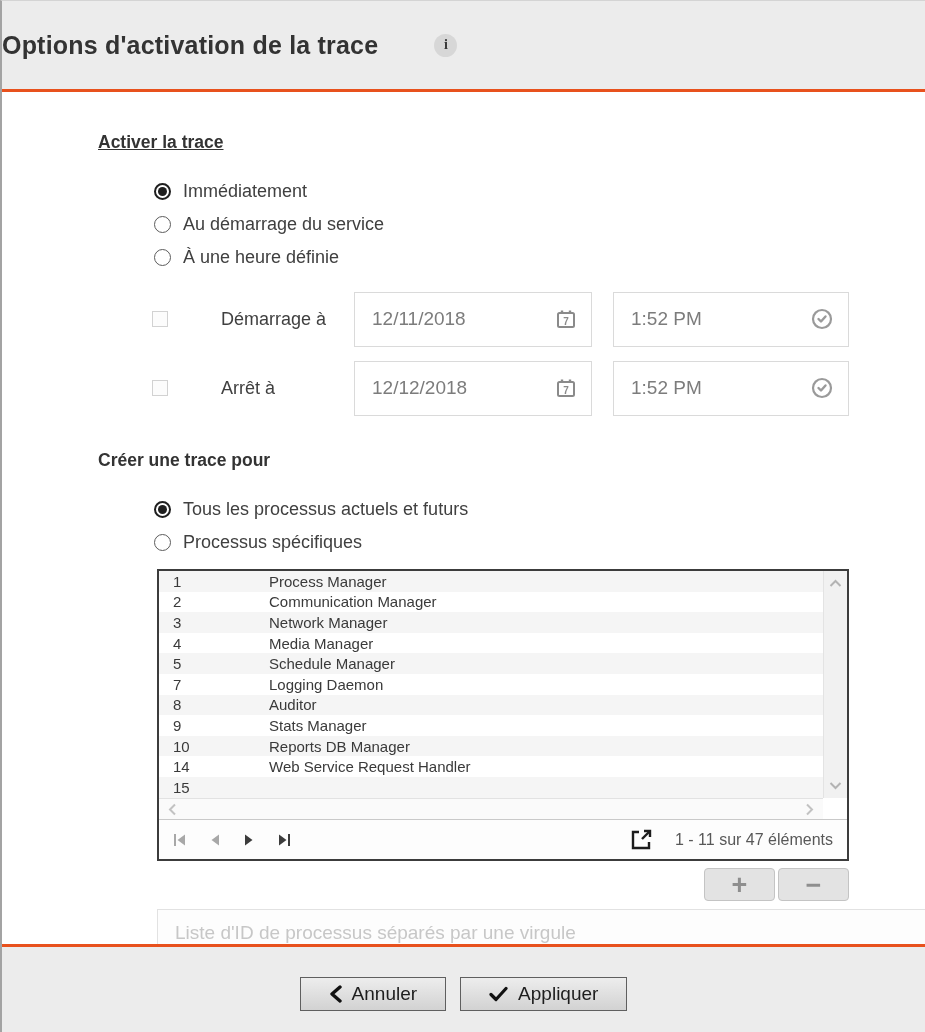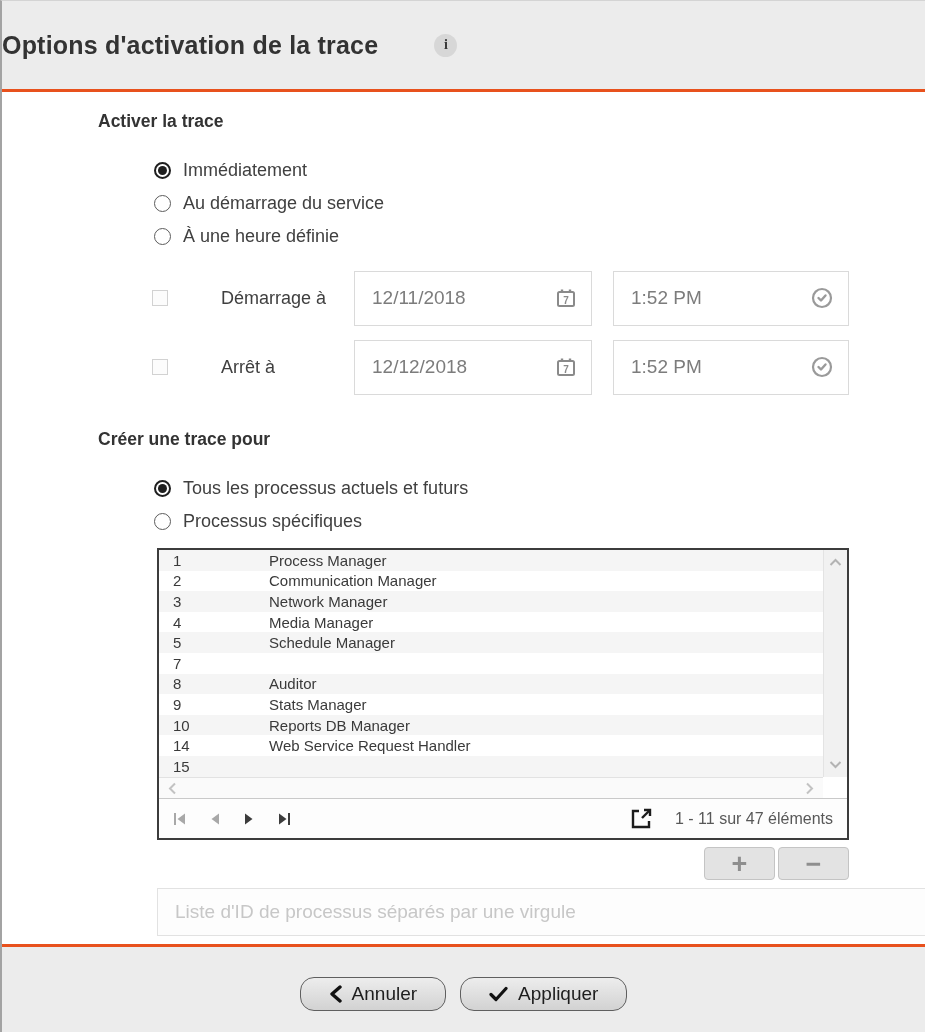--- a/index.html
+++ b/index.html
@@ -26,21 +26,21 @@
     background:#d7d7d7; color:#3a3a3a;
     font-size:14px; font-weight:700; font-family:"Liberation Serif","DejaVu Serif",serif;
     display:flex; align-items:center; justify-content:center;
     margin-left:56px; cursor:pointer;
   }
   .accent-bar { height:3px; background:#e8511d; }
 
   
   .content { background:#fff; }
   .sec-heading { font-size:17.5px; font-weight:700; color:#333; margin-left:96px; }
-  .sec-heading.first { padding-top:19px; }
+  .sec-heading.first { padding-top:40px;text-decoration:underline; }
   .sec-heading.second { margin-top:38px; }
 
   .radio-group { margin-left:152px; margin-top:22px; }
   .radio-row { display:flex; align-items:center; height:33px; cursor:pointer; }
   .radio {
     width:17px; height:17px; border-radius:50%;
     border:1.5px solid #5c5c5c; background:#fff; flex:none;
     display:flex; align-items:center; justify-content:center;
   }
   .radio.checked { border:2px solid #1f1f1f; }
@@ -106,21 +106,21 @@
     border:1px solid #e2e2e2; background:#fdfdfd; padding:0 17px;
     font-size:19px; color:#555; font-family:"Liberation Sans","DejaVu Sans",sans-serif;
   }
   .id-input::placeholder { color:#c7c7c7; opacity:1; }
 
   
   .ftr { position:absolute; left:0; right:0; bottom:0; height:88px; }
   .ftr .accent-bar { height:3px; }
   .ftr-body { height:85px; background:#ececec; display:flex; justify-content:center; align-items:flex-start; gap:14px; padding-top:30px; }
   .ftr-btn {
-    height:34px; border:1px solid #5f5f5f; border-radius:14px;
+    height:34px; border:1px solid #5f5f5f; border-radius:0;
     background:linear-gradient(#ededed,#d2d2d2);
     display:flex; align-items:center; justify-content:center; gap:10px;
     font-size:19px; color:#1d1d1d; padding:0 28px; cursor:pointer;
   }
 </style>
 </head>
 <body>
 
 <div class="page">
 
@@ -235,20 +235,21 @@
           <div class="lb-row">
               <span class="lb-id">4</span>
               <span class="lb-name">Media Manager</span>
             </div>
           <div class="lb-row">
               <span class="lb-id">5</span>
               <span class="lb-name">Schedule Manager</span>
             </div>
           <div class="lb-row">
               <span class="lb-id">7</span>
+              <span class="lb-name">Logging Daemon</span>
             </div>
           <div class="lb-row">
               <span class="lb-id">8</span>
               <span class="lb-name">Auditor</span>
             </div>
           <div class="lb-row">
               <span class="lb-id">9</span>
               <span class="lb-name">Stats Manager</span>
             </div>
           <div class="lb-row">

